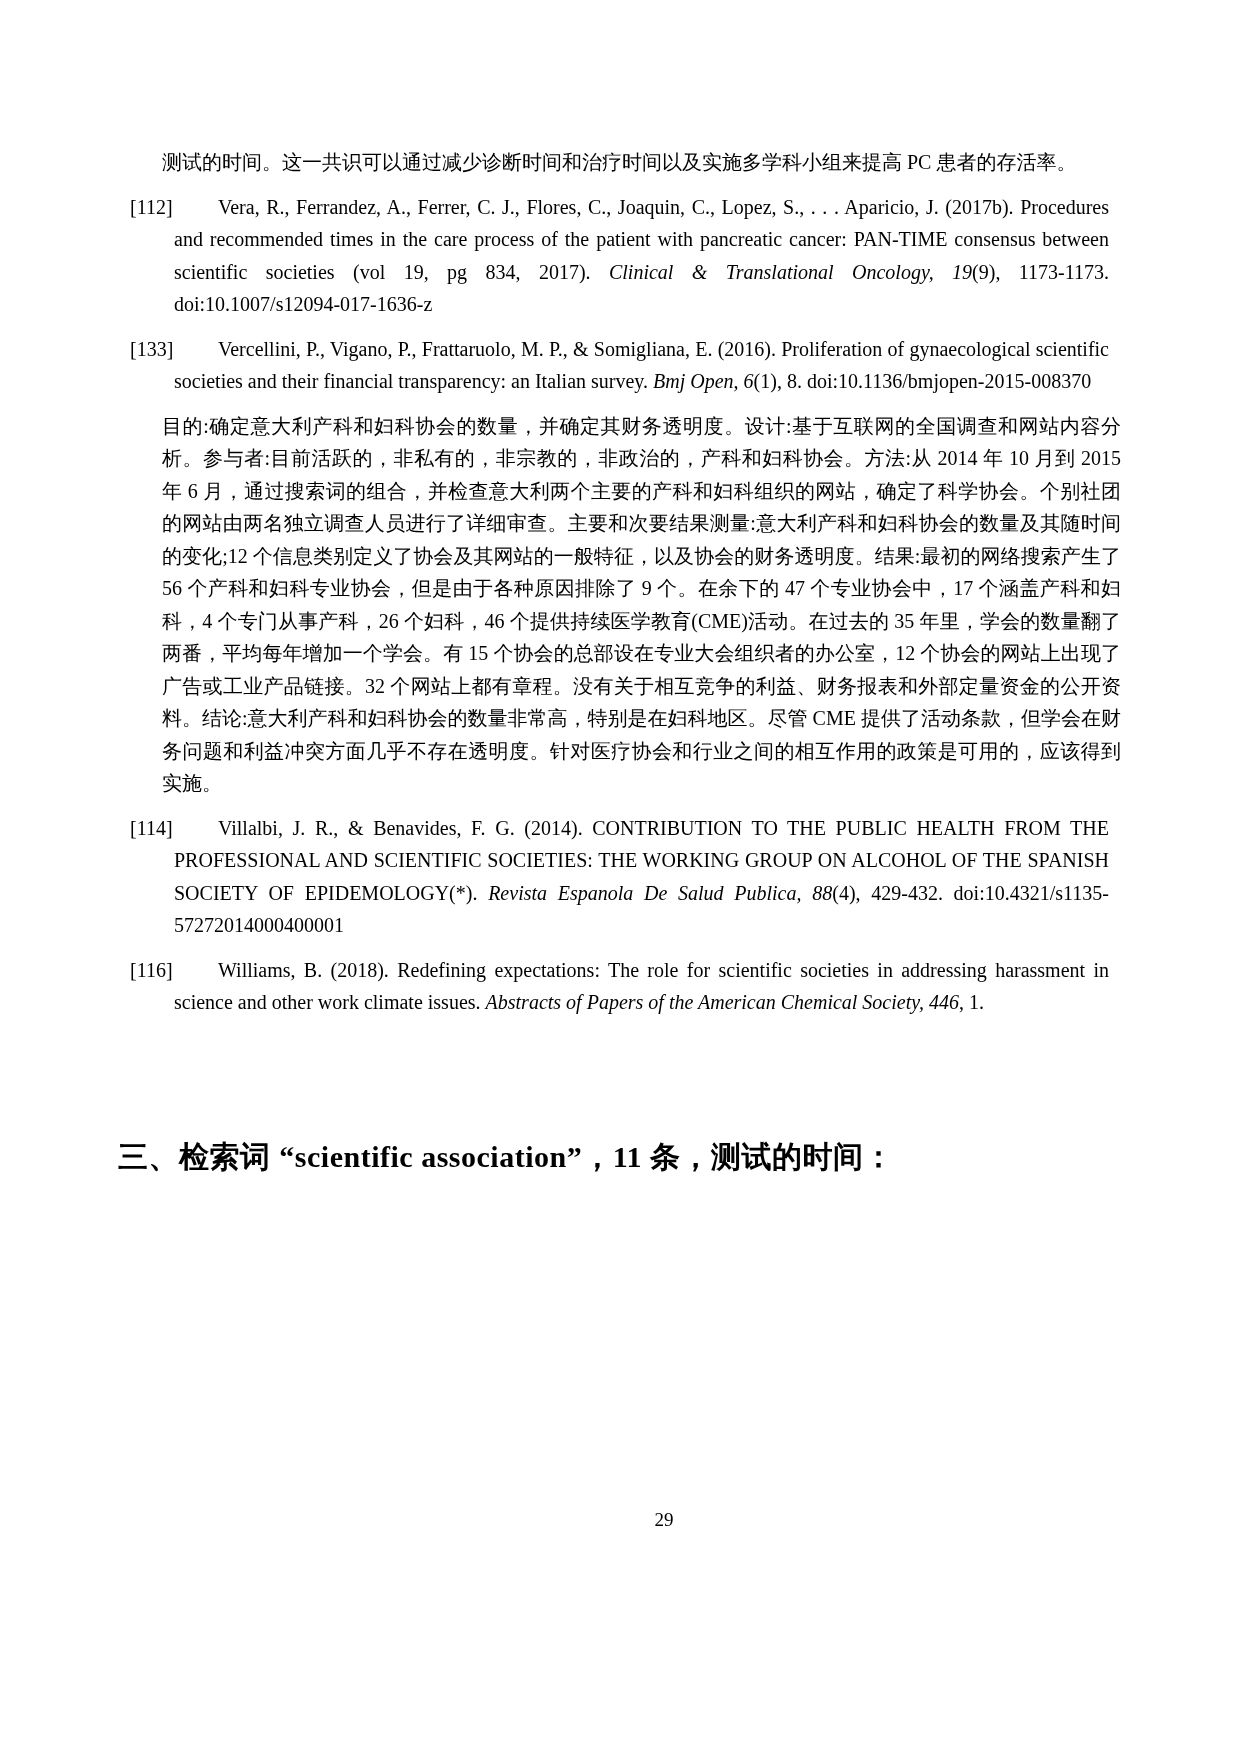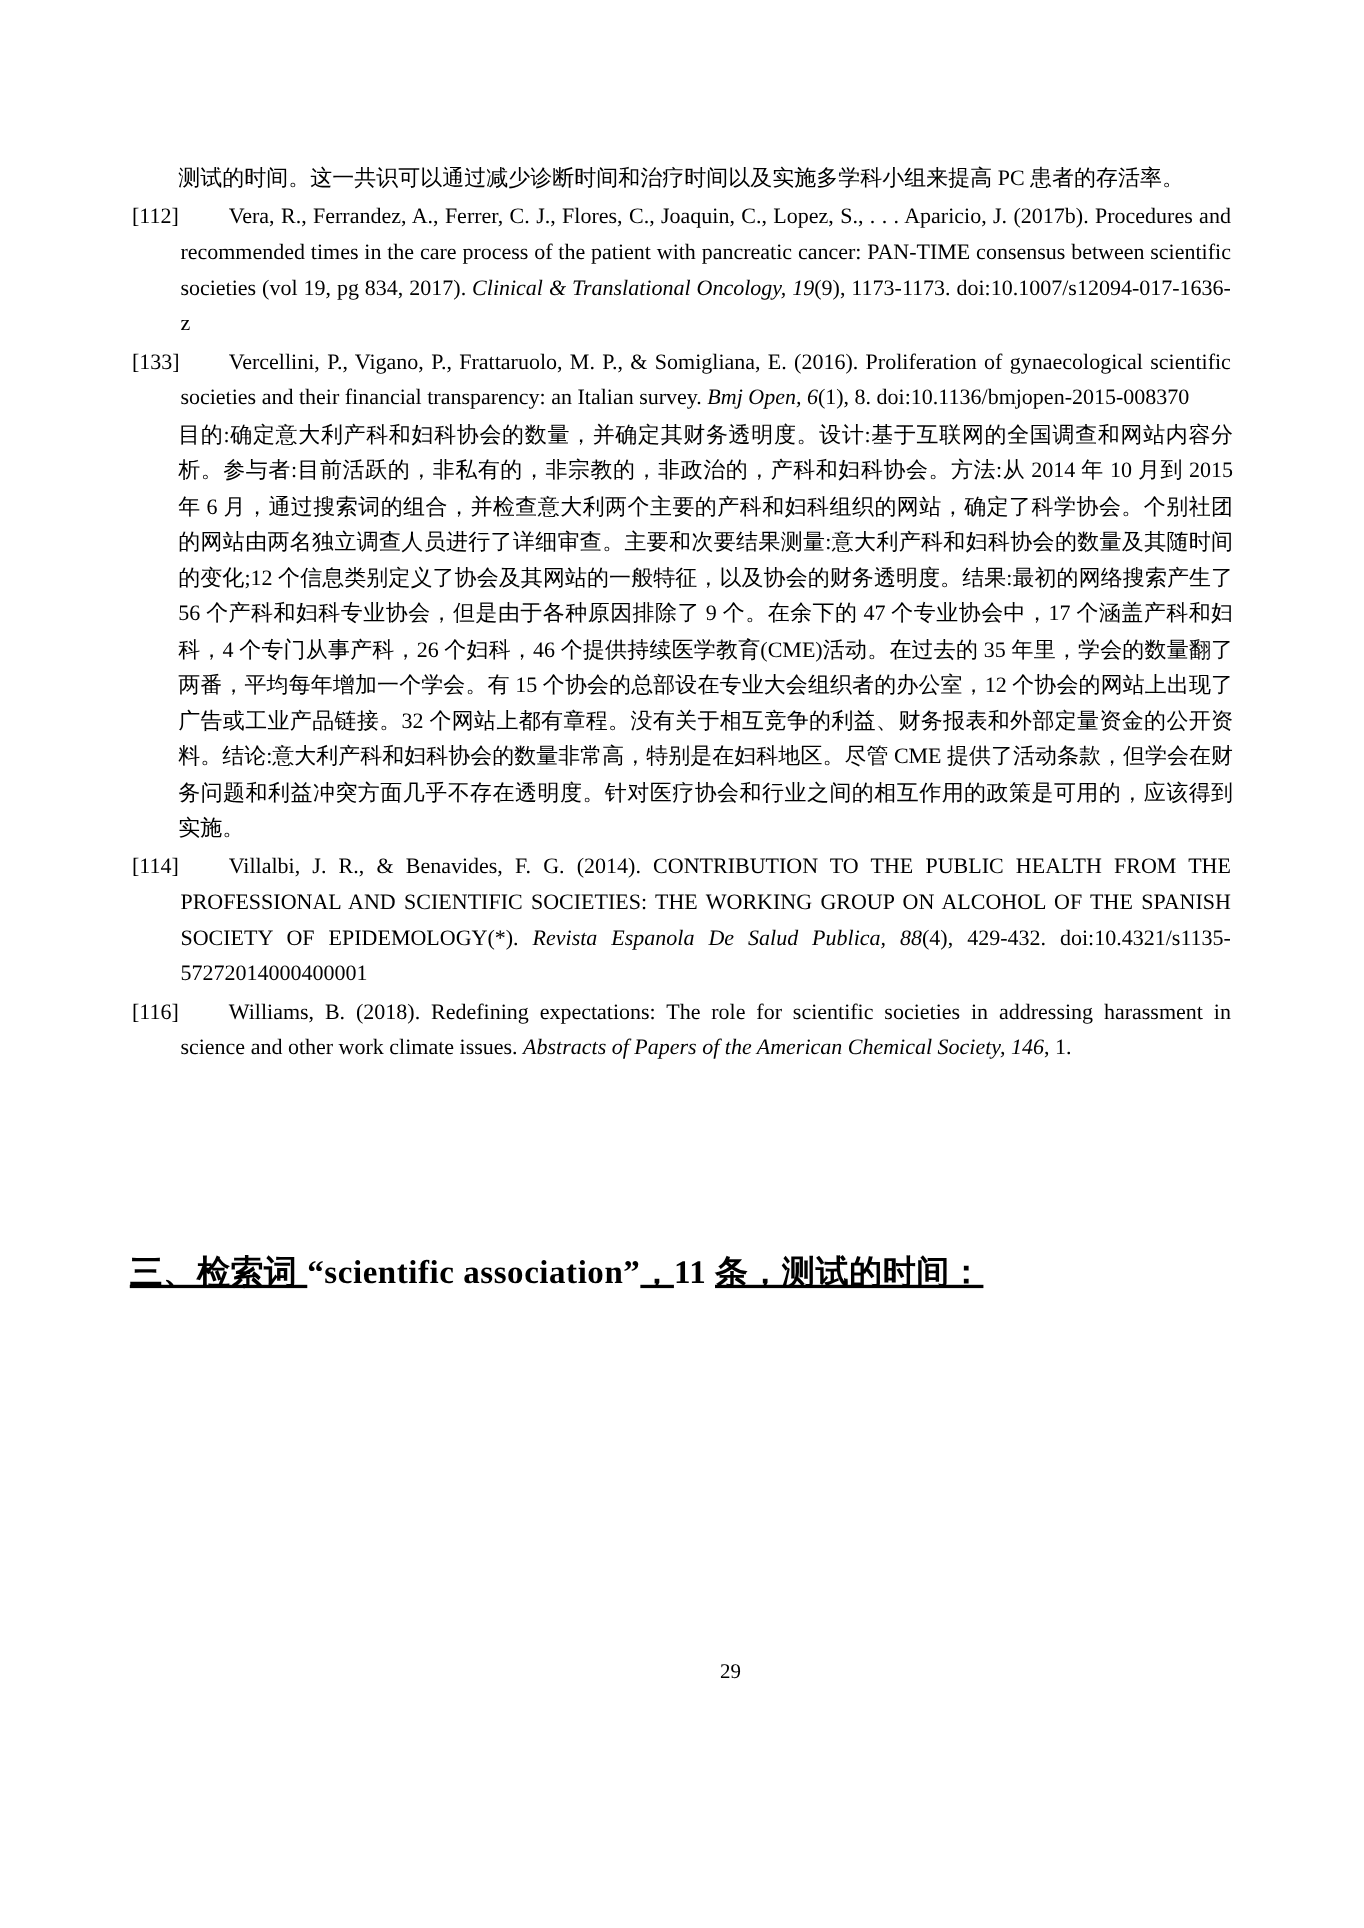--- a/index.html
+++ b/index.html
@@ -25,21 +25,21 @@
     line-height: 32.5px;
     text-align: justify;
   }
   .para {
     margin: 0;
   }
   .indent-para {
     margin: 0 0 0 44px;
   }
   .ref {
-    margin: 2px;
+    margin: 12px;
     padding-left: 44px;
     text-indent: -44px;
   }
   .ref-label {
     display: inline-block;
     width: 88px;
     text-indent: 0;
   }
   .seg-italic {
     font-style: italic;
@@ -54,21 +54,20 @@
     font-weight: bold;
     font-family: "Liberation Sans", sans-serif;
     white-space: nowrap;
     letter-spacing: 0.5px;
   }
   .heading .seg-latin {
     font-family: "Liberation Serif", serif;
   }
   .heading .seg-cjk {
     font-family: "Liberation Sans", sans-serif;
-    text-decoration: underline;
   }
   .page-num {
     position: absolute;
     top: 1509px;
     left: 0;
     width: 100%;
     text-align: center;
     font-size: 19px;
     line-height: 22px;
     padding-left: 44px;
@@ -92,21 +91,21 @@
     </p>
 
     <p class="para indent-para">目的:确定意大利产科和妇科协会的数量，并确定其财务透明度。设计:基于互联网的全国调查和网站内容分析。参与者:目前活跃的，非私有的，非宗教的，非政治的，产科和妇科协会。方法:从 2014 年 10 月到 2015 年 6 月，通过搜索词的组合，并检查意大利两个主要的产科和妇科组织的网站，确定了科学协会。个别社团的网站由两名独立调查人员进行了详细审查。主要和次要结果测量:意大利产科和妇科协会的数量及其随时间的变化;12 个信息类别定义了协会及其网站的一般特征，以及协会的财务透明度。结果:最初的网络搜索产生了 56 个产科和妇科专业协会，但是由于各种原因排除了 9 个。在余下的 47 个专业协会中，17 个涵盖产科和妇科，4 个专门从事产科，26 个妇科，46 个提供持续医学教育(CME)活动。在过去的 35 年里，学会的数量翻了两番，平均每年增加一个学会。有 15 个协会的总部设在专业大会组织者的办公室，12 个协会的网站上出现了广告或工业产品链接。32 个网站上都有章程。没有关于相互竞争的利益、财务报表和外部定量资金的公开资料。结论:意大利产科和妇科协会的数量非常高，特别是在妇科地区。尽管 CME 提供了活动条款，但学会在财务问题和利益冲突方面几乎不存在透明度。针对医疗协会和行业之间的相互作用的政策是可用的，应该得到实施。</p>
 
     <p class="ref">
       <span class="ref-label">[114]</span><span><span>Villalbi, J. R., &amp; Benavides, F. G. (2014). CONTRIBUTION TO THE PUBLIC HEALTH FROM THE PROFESSIONAL AND SCIENTIFIC SOCIETIES: THE WORKING GROUP ON ALCOHOL OF THE SPANISH SOCIETY OF EPIDEMOLOGY(*). </span><span class="seg-italic">Revista Espanola De Salud Publica, 88</span><span>(4), 429-432. doi:10.4321/s1135-57272014000400001</span></span>
     </p>
 
 
     <p class="ref">
-      <span class="ref-label">[116]</span><span><span>Williams, B. (2018). Redefining expectations: The role for scientific societies in addressing harassment in science and other work climate issues. </span><span class="seg-italic">Abstracts of Papers of the American Chemical Society, 146</span><span>, 1.</span></span>
+      <span class="ref-label">[116]</span><span><span>Williams, B. (2018). Redefining expectations: The role for scientific societies in addressing harassment in science and other work climate issues. </span><span class="seg-italic">Abstracts of Papers of the American Chemical Society, 446</span><span>, 1.</span></span>
     </p>
 
   </div>
 
   <h2 class="heading"><span class="seg-cjk">三、检索词 </span><span class="seg-latin">“scientific association”</span><span class="seg-cjk">，</span><span class="seg-latin">11 </span><span class="seg-cjk">条，测试的时间：</span></h2>
 
   <div class="page-num">29</div>
 
 </div>
 

